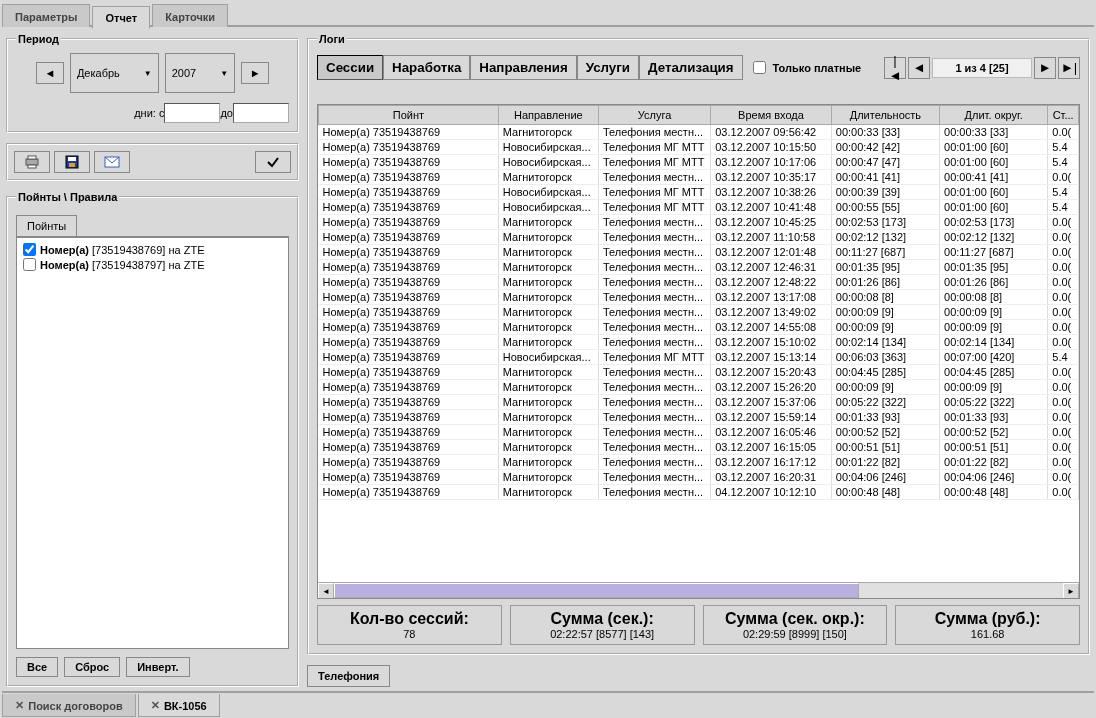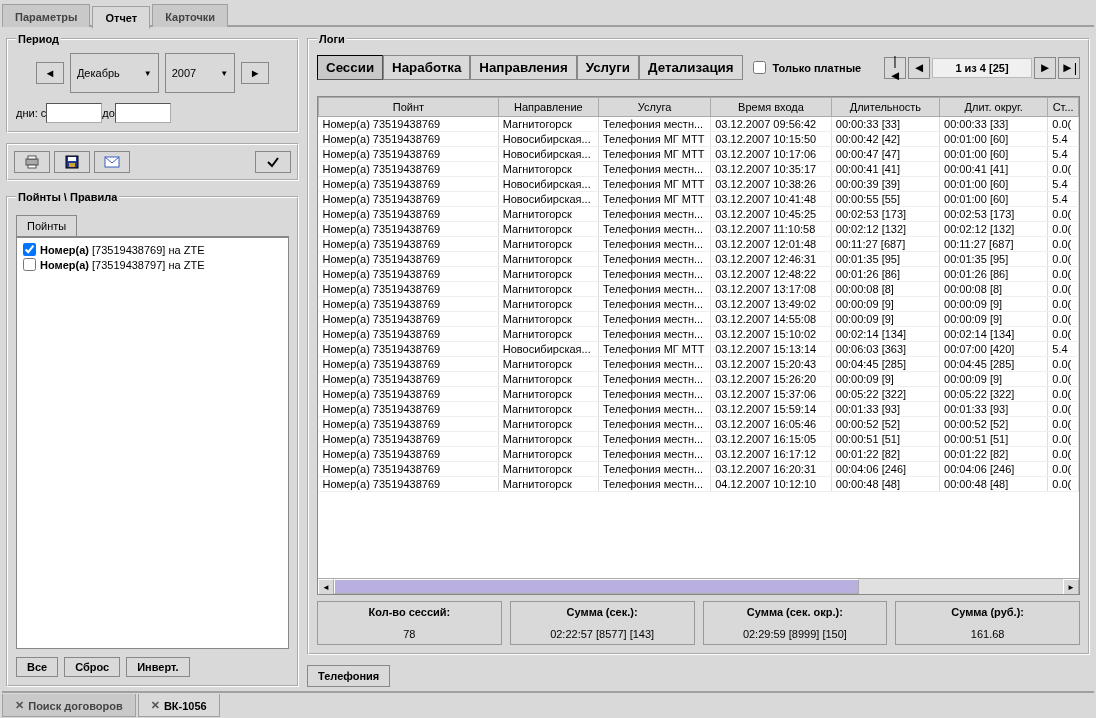--- a/index.html
+++ b/index.html
@@ -13,54 +13,54 @@
   .work{flex:1;display:flex;gap:8px;padding:0 4px 4px 4px;min-height:0}
   .left-col{width:293px;display:flex;flex-direction:column;gap:10px}
   .right-col{flex:1;display:flex;flex-direction:column;min-width:0}
   fieldset{border:2px groove #fff;padding:8px;margin:0}
   legend{font-weight:bold;padding:0 2px;font-size:11px}
   .period-row1{display:flex;align-items:center;gap:6px;justify-content:center}
   .btn{background:#d9d9d9;border:1px solid #888;padding:3px 10px;cursor:pointer;font-size:11px}
   .btn-sq{width:28px;height:22px;display:inline-flex;align-items:center;justify-content:center}
   .combo{border:1px solid #888;background:#d9d9d9;padding:13px 6px;display:inline-flex;align-items:center;gap:24px;cursor:pointer}
   .combo .arr{font-size:8px}
-  .period-row2{margin-top:10px;display:flex;align-items:center;gap:0;}
+  .period-row2{margin-top:10px;display:flex;align-items:center;gap:0;justify-content:flex-end}
   input.txt{border:1px inset #aaa;background:#fff;height:20px;width:56px;padding:1px 2px;font-size:11px}
   .iconbar{border:2px groove #fff;padding:6px;display:flex;gap:4px;align-items:center}
   .icon-svg{width:36px;height:22px;display:inline-flex;align-items:center;justify-content:center;border:1px solid #888;background:#d9d9d9;cursor:pointer}
   .spacer{flex:1}
   .points{flex:1;display:flex;flex-direction:column;min-height:0}
   .points-tab-row{display:flex;border-bottom:1px solid #888;margin:4px 0 0 0}
   .points-tab{padding:4px 10px;border:1px solid #888;border-bottom:none;background:#d9d9d9;font-weight:normal;font-size:11px}
   .listbox{flex:1;border:1px solid #888;background:#fff;overflow:auto;padding:4px 6px}
   .listitem{display:flex;align-items:center;gap:4px;padding:1px 0}
   .listitem input{margin:0}
   .listitem label b{font-weight:bold}
   .points-btns{display:flex;gap:6px;margin-top:8px}
   .points-btns .btn{font-weight:bold}
   .logs{flex:1;display:flex;flex-direction:column;min-height:0}
-  .log-toolbar{display:flex;align-items:center;gap:6px;padding:2px 0 16px 0;flex-wrap:nowrap}
+  .log-toolbar{display:flex;align-items:center;gap:6px;padding:2px 0 24px 0;flex-wrap:nowrap}
   .btn-tb{border:1px solid #888;background:#d9d9d9;padding:4px 8px;font-weight:bold;cursor:pointer}
   .btn-tb.pressed{border:1px inset #555;background:#c8c8c8}
   .chklabel{display:inline-flex;align-items:center;gap:4px;font-weight:bold}
   .pager{display:flex;align-items:center;gap:2px;margin-left:auto}
   .pager .page{font-weight:bold;min-width:100px;text-align:center;border:1px solid #bbb;padding:3px 4px;background:#f0f0f0}
   .pager .btn-sq{width:22px;height:22px;border:1px solid #888;background:#d9d9d9}
   .grid-wrap{flex:1;border:1px solid #888;background:#fff;overflow:hidden;display:flex;flex-direction:column;min-height:0}
   table.grid{border-collapse:collapse;width:100%;table-layout:fixed;font-size:11px}
   table.grid th{background:#d9d9d9;border:1px solid #aaa;padding:3px 4px;font-weight:normal;text-align:center;position:sticky;top:0;white-space:nowrap;overflow:hidden}
   table.grid td{border-right:1px solid #ddd;border-bottom:1px solid #eee;padding:1px 4px;white-space:nowrap;overflow:hidden;text-overflow:clip}
   .grid-body{flex:1;overflow:hidden}
   .hscroll{height:16px;background:#d9d9d9;border-top:1px solid #aaa;position:relative;display:flex}
   .hscroll .arrow{width:16px;height:16px;border:1px outset #fff;display:flex;align-items:center;justify-content:center;font-size:8px;cursor:pointer}
   .hscroll .track{flex:1;background:#e0e0e0;position:relative}
   .hscroll .thumb{position:absolute;left:0;top:0;height:100%;width:72%;background:#b9b0e0;border:1px outset #fff}
   .totals{display:flex;gap:8px;margin-top:6px}
   .total-cell{flex:1;border:1px solid #999;background:#d9d9d9;text-align:center;padding:4px 2px}
-  .total-cell .lbl{font-weight:bold;margin-bottom:10px;font-size:11px}
+  .total-cell .lbl{font-weight:bold;margin-bottom:0;font-size:16px}
   .sub-tab-row{margin-top:6px;border-top:none}
   .sub-tab{padding:4px 10px;border:1px solid #888;background:#d9d9d9;font-weight:bold;margin-top:4px;display:inline-block}
   .col-point{width:176px}
   .col-dir{width:98px}
   .col-svc{width:110px}
   .col-time{width:118px}
   .col-dur{width:106px}
   .col-durr{width:106px}
   .col-last{width:30px}
 </style>

